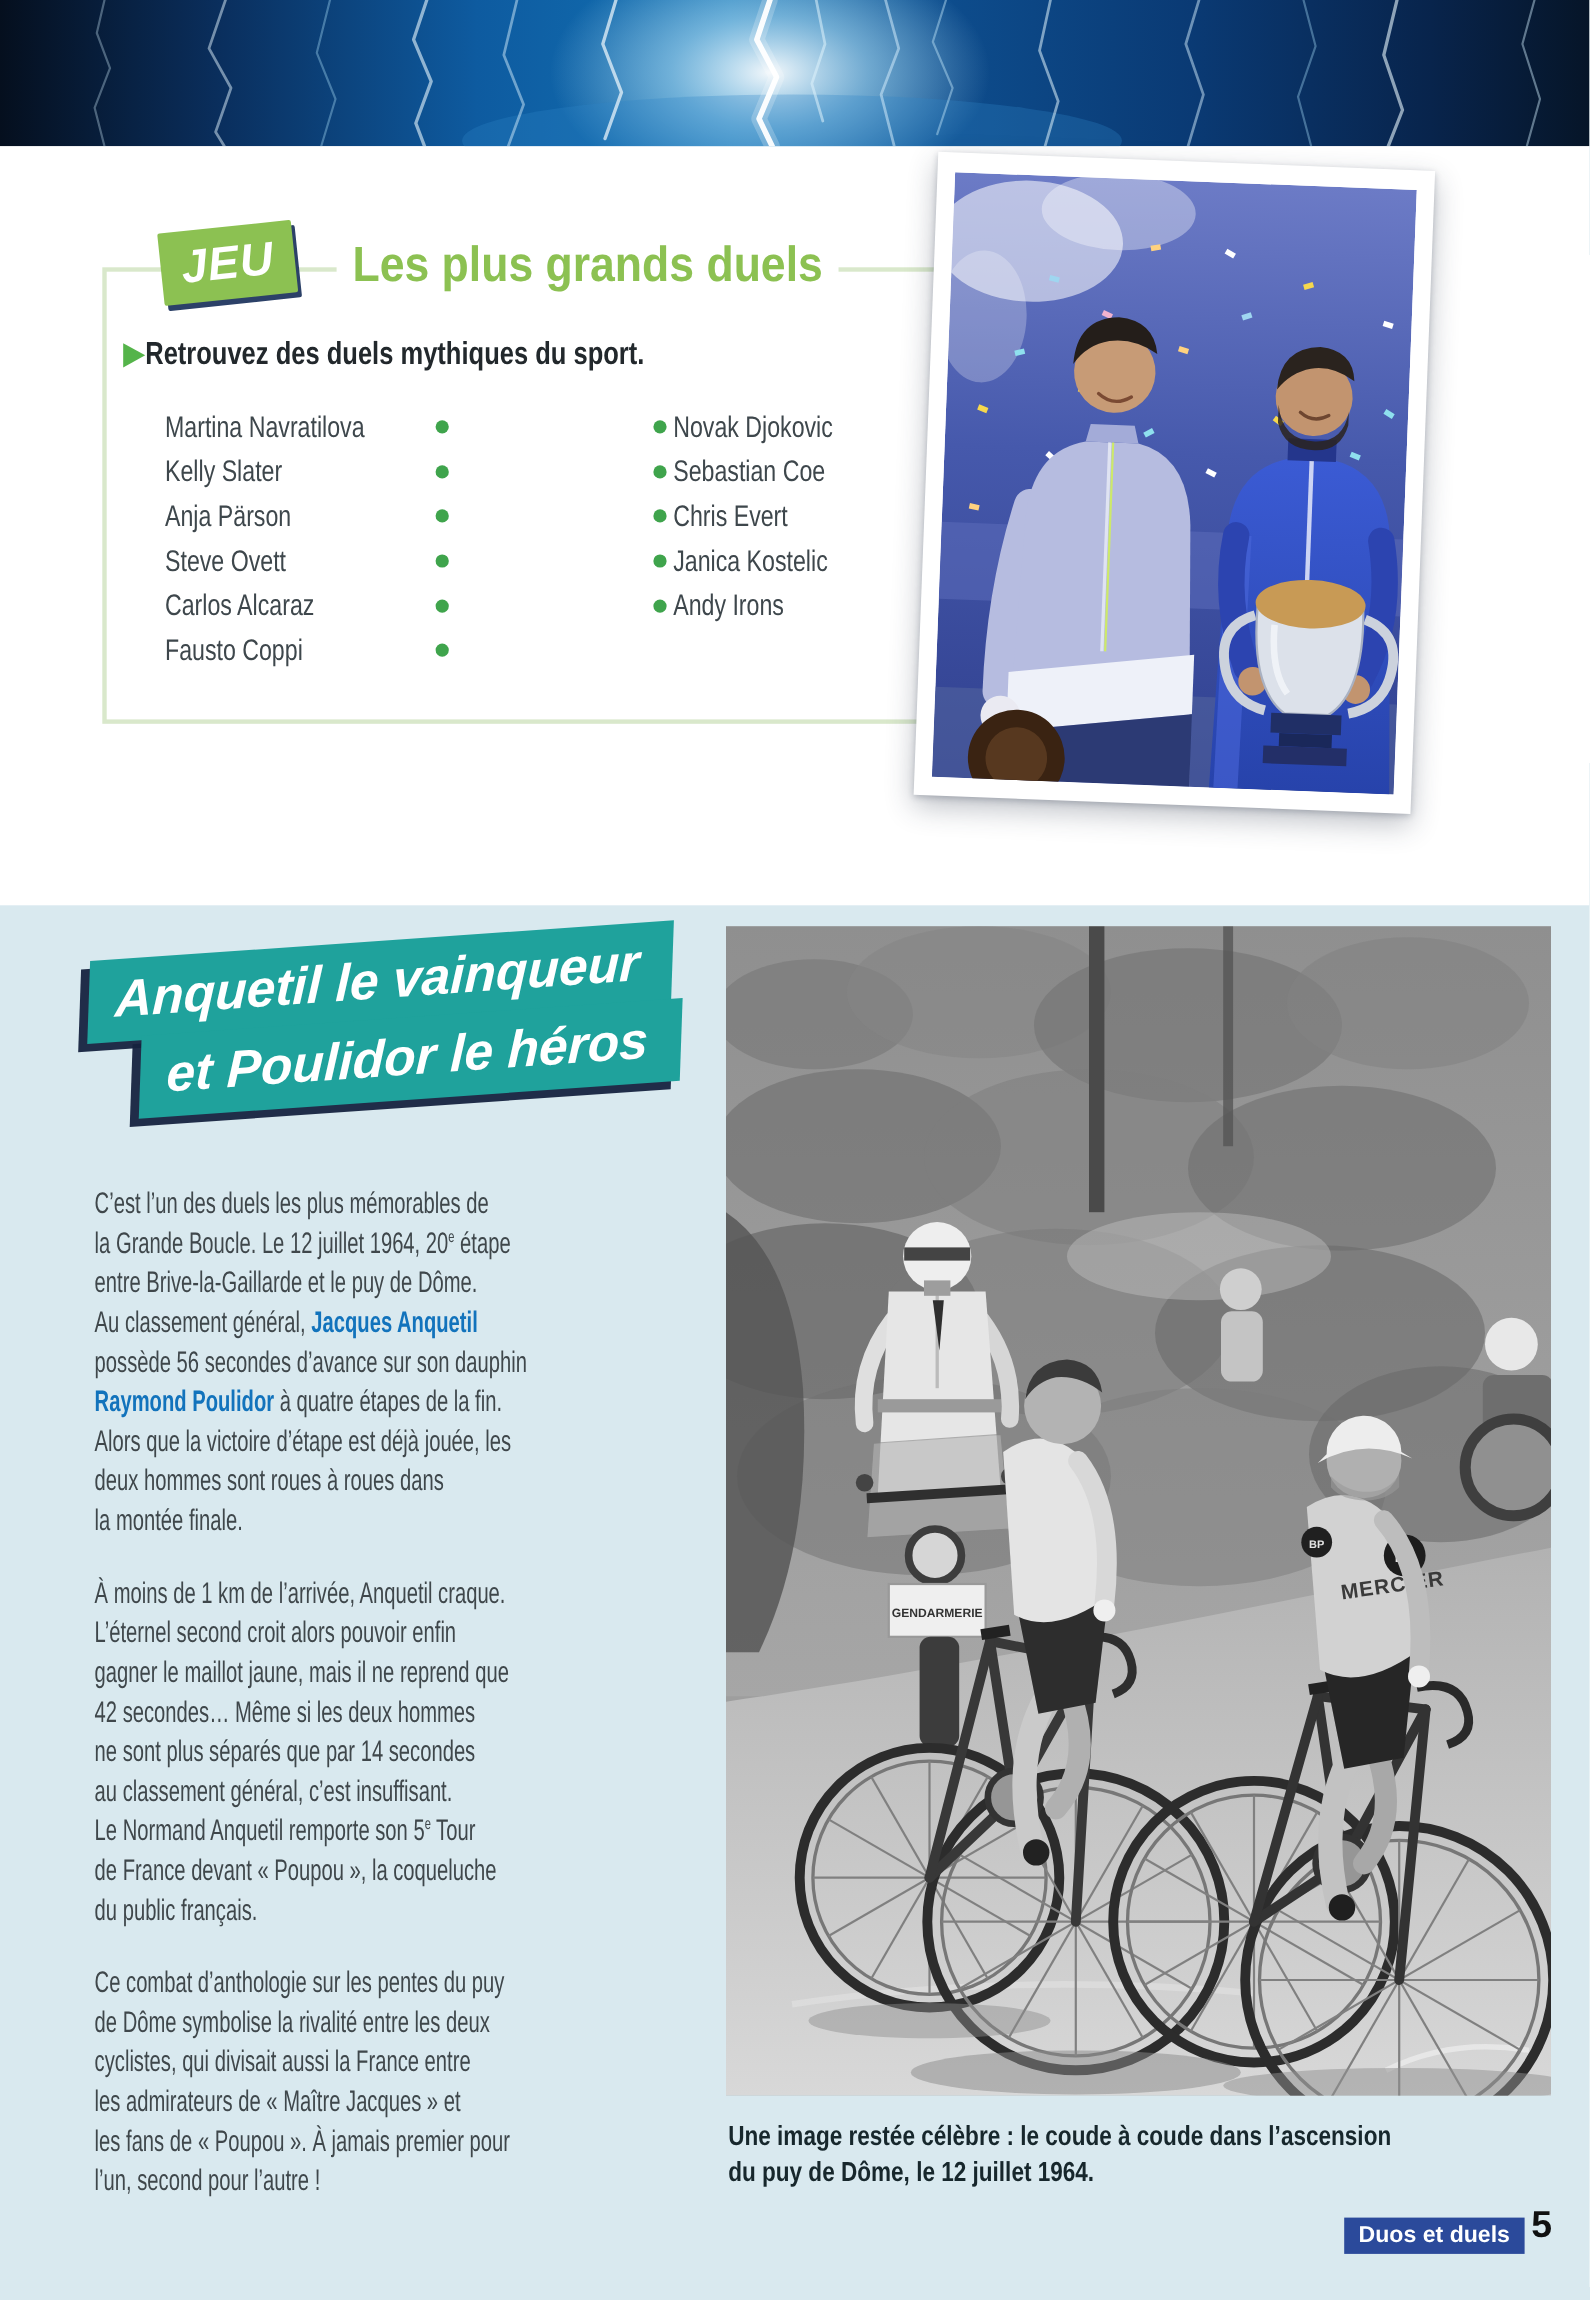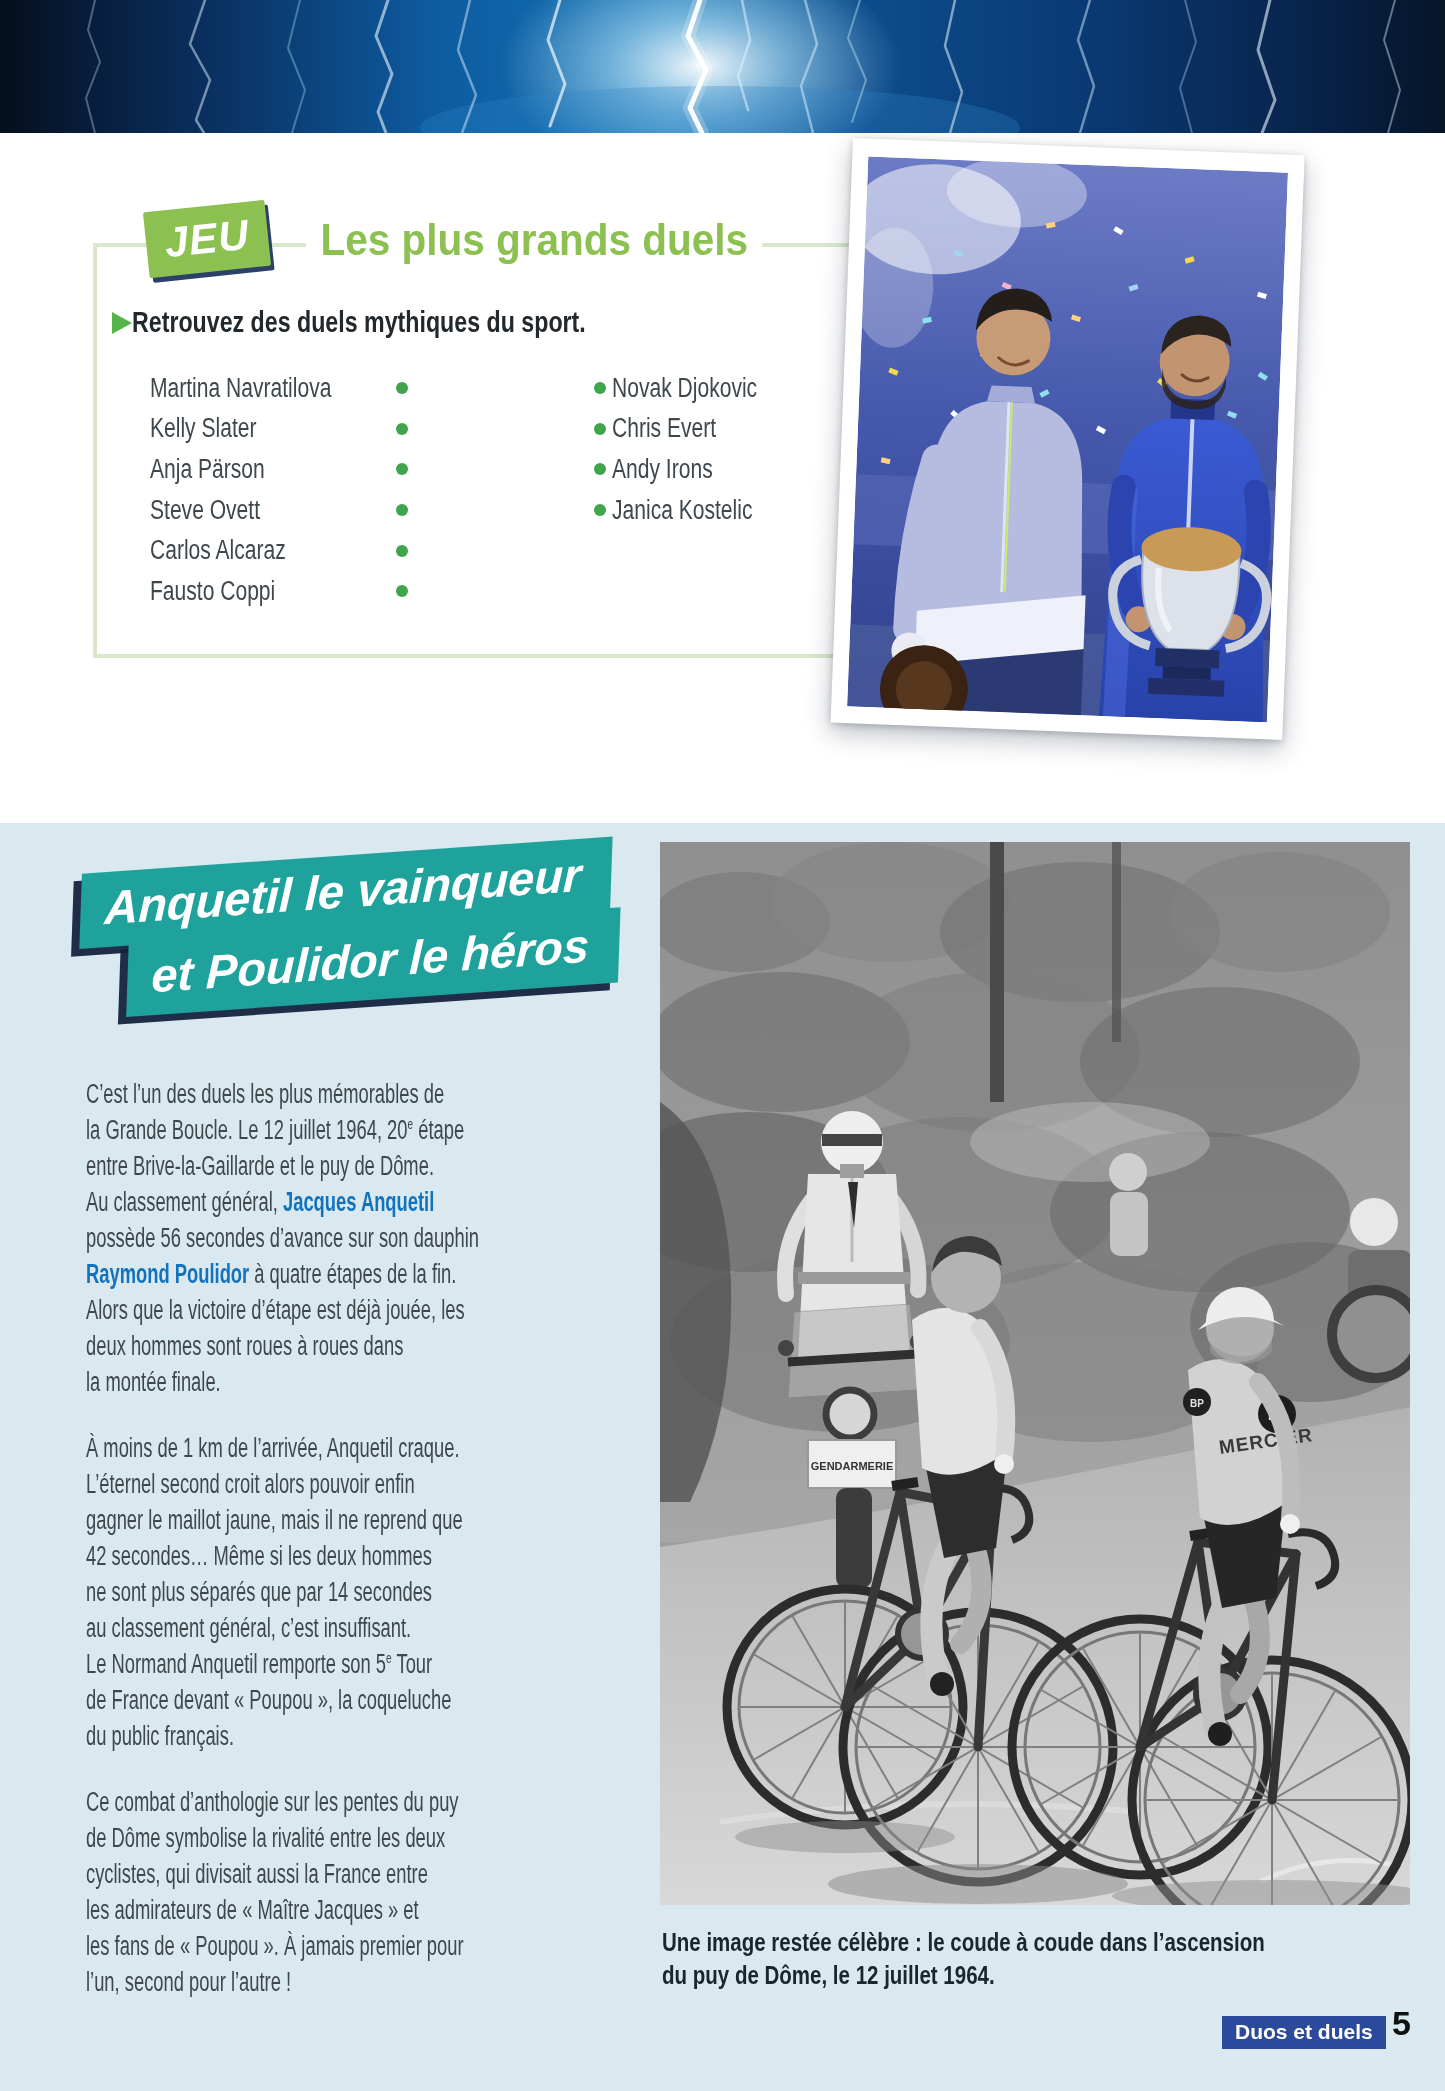--- a/index.html
+++ b/index.html
@@ -151,29 +151,33 @@
       <span class="duel-dot"></span>
     </div>
   </div>
 <div class="abs duel-col" id="col-right">
     <div class="duel-row">
       <span class="duel-dot"></span>
       <span class="duel-name">Novak Djokovic</span>
     </div>
     <div class="duel-row">
       <span class="duel-dot"></span>
+      <span class="duel-name">Sebastian Coe</span>
+    </div>
+    <div class="duel-row">
+      <span class="duel-dot"></span>
       <span class="duel-name">Chris Evert</span>
     </div>
     <div class="duel-row">
       <span class="duel-dot"></span>
+      <span class="duel-name">Janica Kostelic</span>
+    </div>
+    <div class="duel-row">
+      <span class="duel-dot"></span>
       <span class="duel-name">Andy Irons</span>
-    </div>
-    <div class="duel-row">
-      <span class="duel-dot"></span>
-      <span class="duel-name">Janica Kostelic</span>
     </div>
   </div>
 
 <div class="abs" id="tennis-polaroid">
   <svg width="420" height="550" viewBox="0 0 420 550">
     <defs>
       <linearGradient id="tbg" x1="0" y1="0" x2="0" y2="1">
         <stop offset="0" stop-color="#6c7bc6"></stop>
           <stop offset=".45" stop-color="#4659ac"></stop>
           <stop offset="1" stop-color="#30408f"></stop>

